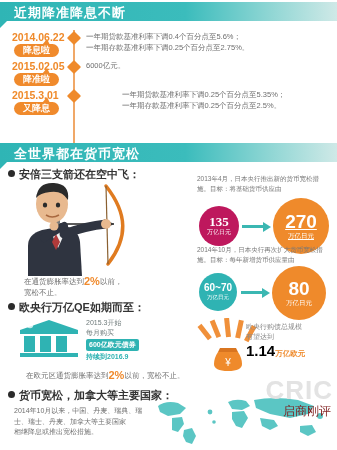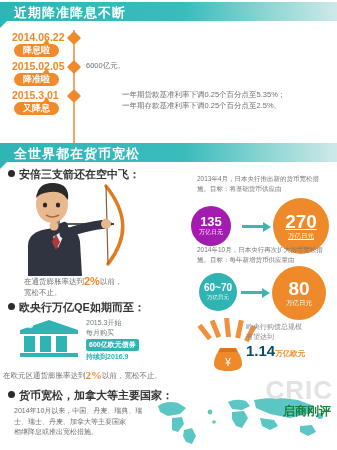--- a/index.html
+++ b/index.html
@@ -74,21 +74,21 @@
   .ecb-note{position:absolute;font-size:7px;color:#6f7b7b;line-height:10px;}
   .bond-chip{position:absolute;background:#2fb3b3;color:#fff;font-size:7px;font-weight:bold;
      padding:1px 3px;border-radius:2px;white-space:nowrap;}
 
   
   .map{position:absolute;left:150px;top:392px;width:180px;height:54px;opacity:.85;}
 
   
   .wm{position:absolute;right:4px;bottom:44px;color:#e3e3e3;font-size:26px;font-weight:bold;
       letter-spacing:1px;white-space:nowrap;}
-  .wm2{position:absolute;right:6px;bottom:30px;color:#15803d;font-size:12px;font-weight:bold;white-space:nowrap;margin-left:40px;}
+  .wm2{position:absolute;right:6px;bottom:30px;color:#7f1d1d;font-size:12px;font-weight:normal;white-space:nowrap;margin-left:40px;}
 
   .bot-note{position:absolute;font-size:7px;color:#6f6f6f;line-height:10.5px;width:180px;}
 </style>
 </head>
 <body>
 
 <div class="page">
 
   <div class="sec-head" style="top:2px;">
     <div class="bar"></div>
@@ -97,20 +97,24 @@
   </div>
 
   <div class="tl-line"></div>
 
   <div class="tl-diamond" style="top:33px;"></div>
   <div class="tl-date" style="left:12px;top:31px;">2014.06.22</div>
   <div class="tl-badge" style="left:14px;top:44px;">
     <span class="tail"></span>
     <span>降息啦</span>
   </div>
+  <div class="tl-desc" style="top:31px;">
+    <div>一年期贷款基准利率下调0.4个百分点至5.6%；</div>
+    <div>一年期存款基准利率下调0.25个百分点至2.75%。</div>
+  </div>
 
   <div class="tl-diamond" style="top:62px;"></div>
   <div class="tl-date" style="left:12px;top:60px;">2015.02.05</div>
   <div class="tl-badge" style="left:14px;top:73px;">
     <span class="tail"></span>
     <span>降准啦</span>
   </div>
   <div class="tl-desc" style="top:60px;">
     <div>6000亿元。</div>
   </div>
@@ -157,21 +161,21 @@
 
     <ellipse cx="42" cy="36" rx="16" ry="19" fill="#e8b98f"></ellipse>
     <path d="M26 30 Q28 14 44 15 Q60 16 58 32 Q52 22 40 24 Q30 25 26 30 Z" fill="#2b2b2b"></path>
     <ellipse cx="35" cy="37" rx="2.2" ry="2.6" fill="#2b2b2b"></ellipse>
     <ellipse cx="48" cy="37" rx="2.2" ry="2.6" fill="#2b2b2b"></ellipse>
     <path d="M36 47 Q42 51 49 47" stroke="#a8683f" stroke-width="1.6" fill="none"></path>
   </svg>
 
   <div class="jp-note" style="left:197px;top:174px;width:128px;">2013年4月，日本央行推出新的货币宽松措施。目标：将基础货币供应由</div>
 
-  <div class="circ" style="left:191px;top:206px;width:40px;height:40px;background:#a21caf;">
+  <div class="circ" style="left:199px;top:206px;width:40px;height:40px;background:#be185d;font-family:Liberation Serif, serif;">
     <span class="big" style="font-size:13px;">135</span>
     <span class="sml">万亿日元</span>
   </div>
   <div class="arrow" style="left:242px;top:225px;width:22px;"></div>
   <div class="circ" style="left:273px;top:198px;width:56px;height:56px;background:#ef8a2b;text-decoration:underline;">
     <span class="big" style="font-size:19px;">270</span>
     <span class="sml" style="font-size:6.5px;">万亿日元</span>
   </div>
 
   <div class="jp-note" style="left:197px;top:245px;width:130px;">2014年10月，日本央行再次扩大货币宽松措施。目标：每年新增货币供应量由</div>
@@ -223,24 +227,24 @@
     <path d="M22 34 Q18 40 18 46 Q18 53 32 53 Q46 53 46 46 Q46 40 42 34 Z" fill="#ef8a2b"></path>
     <path d="M24 30 L40 30 L42 34 L22 34 Z" fill="#d97520"></path>
     <text x="32" y="48" font-size="10" fill="#ffffff" text-anchor="middle" font-family="Liberation Sans, sans-serif">¥</text>
   </svg>
 
   <div class="ecb-note" style="left:246px;top:322px;width:88px;color:#8a8a8a;">
     <div>欧央行购债总规模</div>
     <div>有望达到</div>
   </div>
   <div style="position:absolute;left:246px;top:342px;white-space:nowrap;">
-    <span style="font-size:15px;font-weight:bold;color:#0c4a6e;">1.14</span><span style="font-size:7.5px;color:#ef8a2b;font-weight:bold;">万亿欧元</span>
-  </div>
-
-  <div class="pct-line" style="left:3px;top:370px;font-family:Liberation Serif, serif;">
+    <span style="font-size:15px;font-weight:bold;color:#000000;">1.14</span><span style="font-size:7.5px;color:#ef8a2b;font-weight:bold;">万亿欧元</span>
+  </div>
+
+  <div class="pct-line" style="left:26px;top:370px;">
     <span>在欧元区通货膨胀率达到</span><span class="hl">2%</span><span>以前，宽松不止。</span>
   </div>
 
   <div class="bullet" style="left:8px;top:388px;">
     <span class="dot"></span><span>货币宽松，加拿大等主要国家：</span>
   </div>
 
   <div class="bot-note" style="left:14px;top:406px;">
     <div>2014年10月以来，中国、丹麦、瑞典、瑞</div>
     <div>士、瑞士、丹麦、加拿大等主要国家</div>

